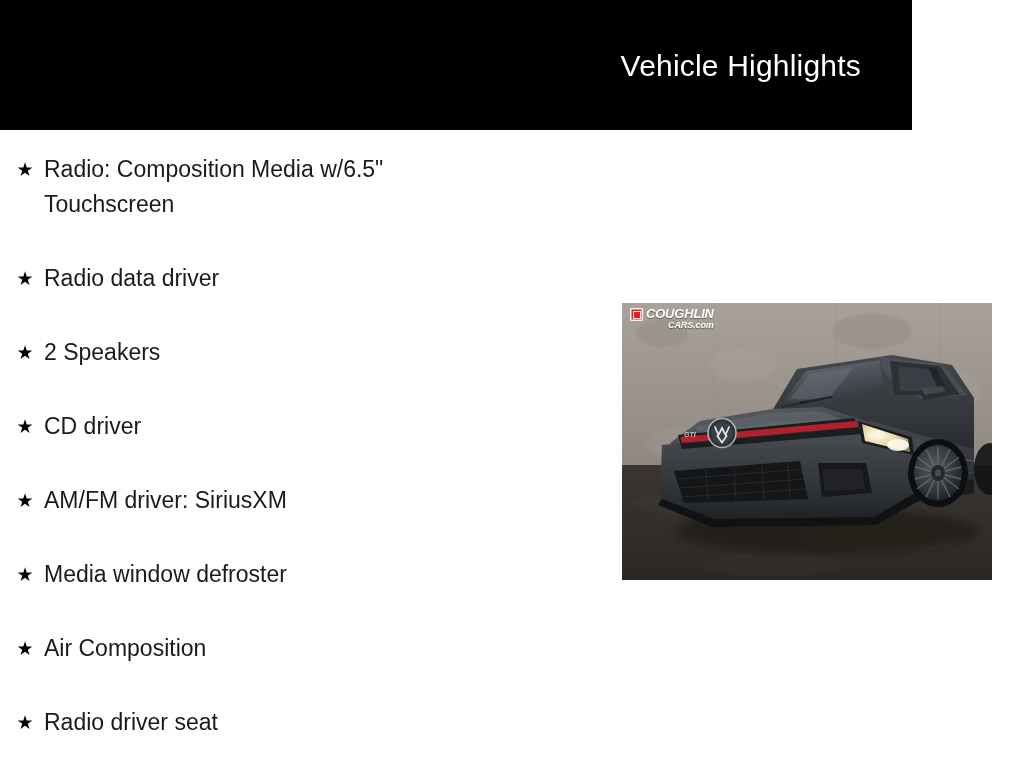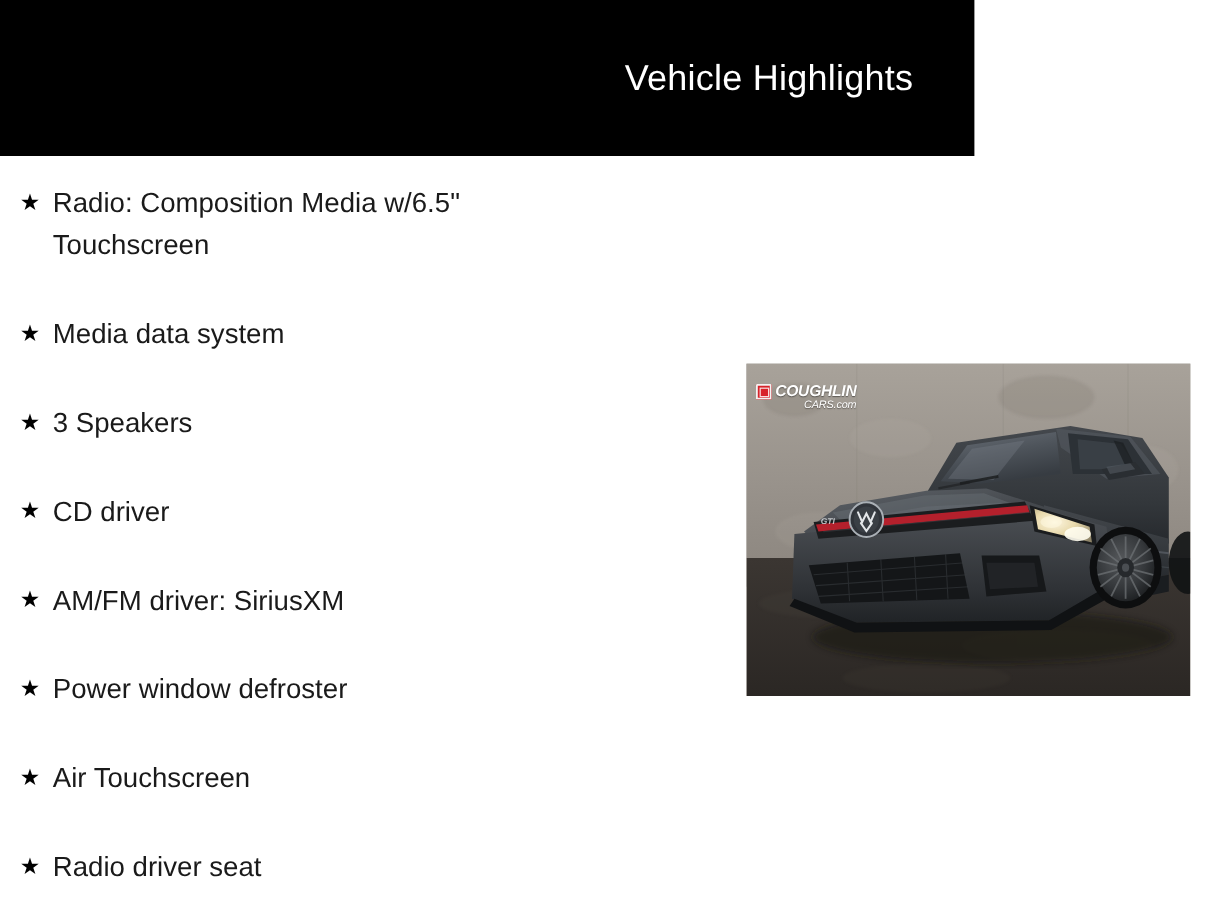--- a/index.html
+++ b/index.html
@@ -13,21 +13,21 @@
     overflow: hidden;
     font-family: "Liberation Sans", sans-serif;
     position: relative;
   }
 
   
   .header-bar {
     position: absolute;
     left: 0;
     top: 0;
-    width: 812px;
+    width: 912px;
     height: 130px;
     background: #000000;
     box-sizing: border-box;
   }
   .header-title {
     position: absolute;
     right: 51px;
     top: 48px;
     color: #ffffff;
     font-size: 30px;
@@ -91,21 +91,21 @@
     height: 277px;
     overflow: hidden;
     background: #9a948d;
   }
   .photo-svg { display: block; width: 370px; height: 277px; }
 
   
   .watermark {
     position: absolute;
     left: 8px;
-    top: 16px;
+    top: 4px;
     display: flex;
     align-items: flex-start;
     pointer-events: none;
   }
   .wm-logo {
     width: 13px;
     height: 13px;
     background: #d8222a;
     border-radius: 1px;
     margin-right: 3px;
@@ -129,21 +129,21 @@
     line-height: 13px;
     font-weight: bold;
     font-style: italic;
     letter-spacing: -0.2px;
     text-shadow: 0 1px 1px rgba(0,0,0,0.45);
   }
   .wm-line2 {
     color: #ffffff;
     font-size: 9px;
     line-height: 11px;
-    font-weight: normal;
+    font-weight: bold;
     font-style: italic;
     letter-spacing: -0.1px;
     text-align: right;
     text-shadow: 0 1px 1px rgba(0,0,0,0.45);
   }
 </style>
 </head>
 <body>
 
 <div class="header-bar">
@@ -154,46 +154,46 @@
 
   <ul class="highlights-list">
 
     <li class="highlight-item">
       <span class="bullet-star">★</span>
       <span class="highlight-label">Radio: Composition Media w/6.5" Touchscreen</span>
     </li>
 
     <li class="highlight-item">
       <span class="bullet-star">★</span>
-      <span class="highlight-label">Media data system</span>
-    </li>
-
-    <li class="highlight-item">
-      <span class="bullet-star">★</span>
-      <span class="highlight-label">3 Speakers</span>
+      <span class="highlight-label">Radio data driver</span>
+    </li>
+
+    <li class="highlight-item">
+      <span class="bullet-star">★</span>
+      <span class="highlight-label">2 Speakers</span>
     </li>
 
     <li class="highlight-item">
       <span class="bullet-star">★</span>
       <span class="highlight-label">CD driver</span>
     </li>
 
     <li class="highlight-item">
       <span class="bullet-star">★</span>
       <span class="highlight-label">AM/FM driver: SiriusXM</span>
     </li>
 
     <li class="highlight-item">
       <span class="bullet-star">★</span>
-      <span class="highlight-label">Power window defroster</span>
-    </li>
-
-    <li class="highlight-item">
-      <span class="bullet-star">★</span>
-      <span class="highlight-label">Air Touchscreen</span>
+      <span class="highlight-label">Media window defroster</span>
+    </li>
+
+    <li class="highlight-item">
+      <span class="bullet-star">★</span>
+      <span class="highlight-label">Air Composition</span>
     </li>
 
     <li class="highlight-item">
       <span class="bullet-star">★</span>
       <span class="highlight-label">Radio driver seat</span>
     </li>
 
   </ul>
 
   <div class="vehicle-photo">

